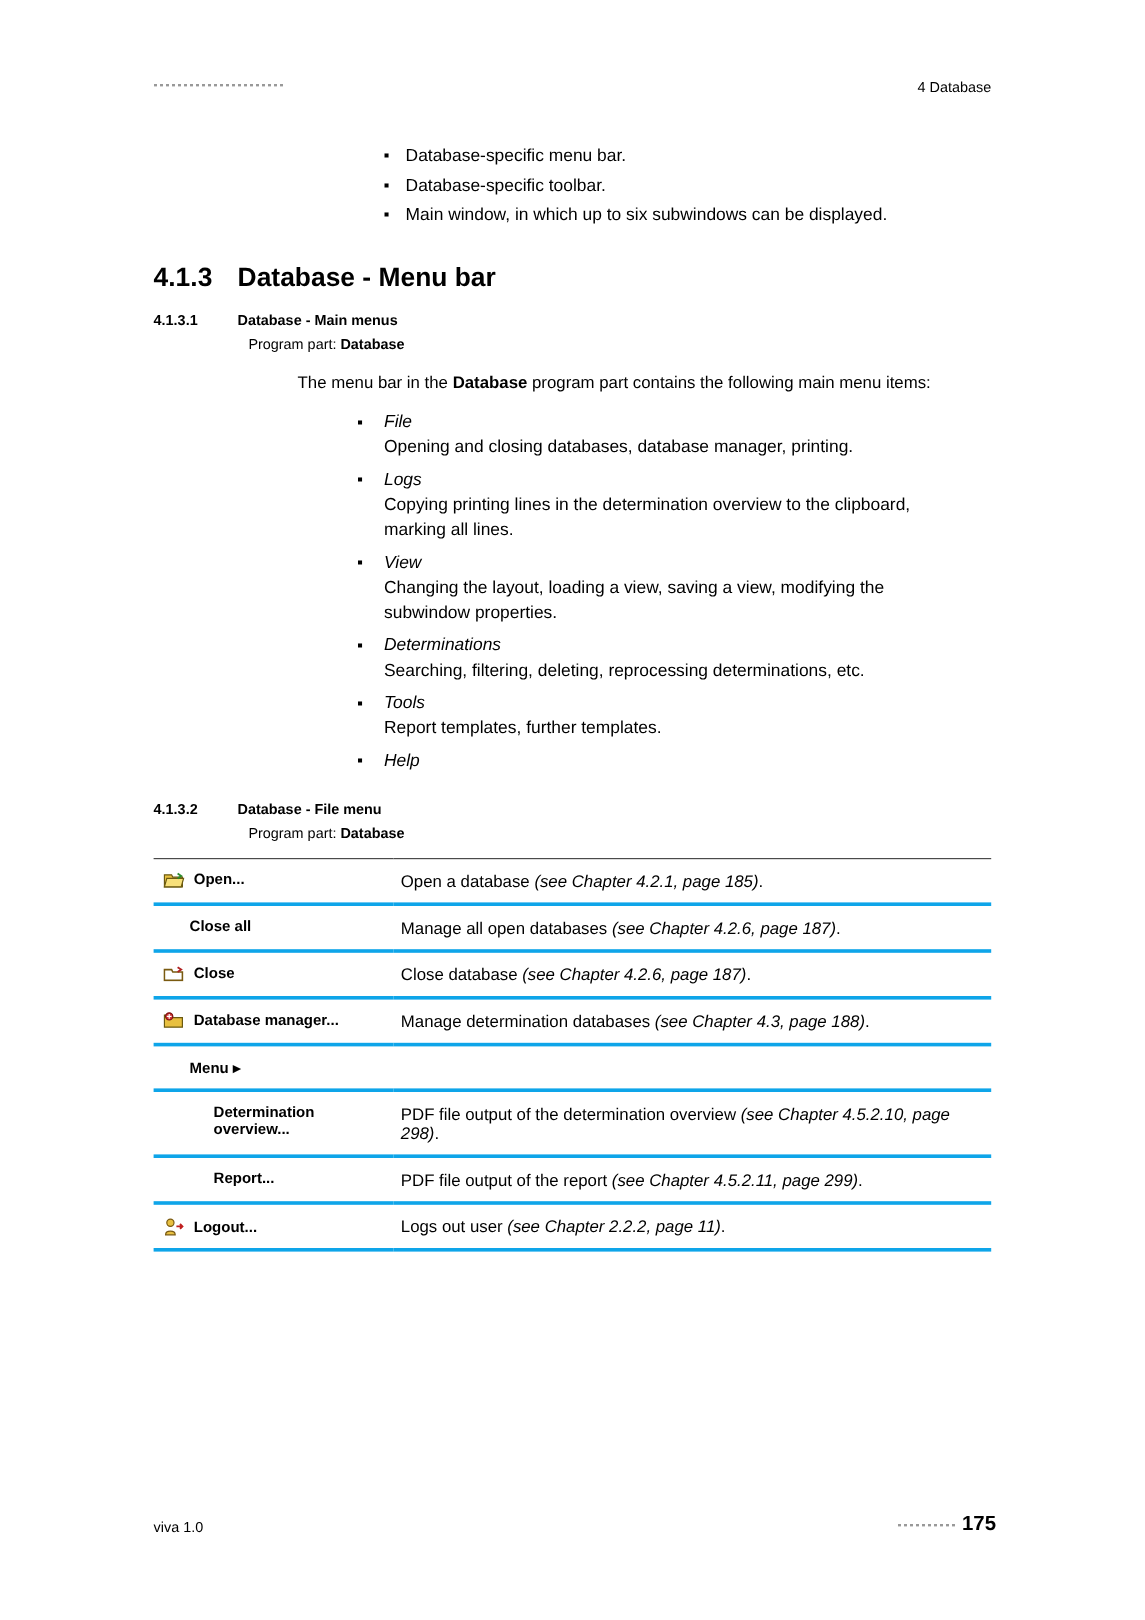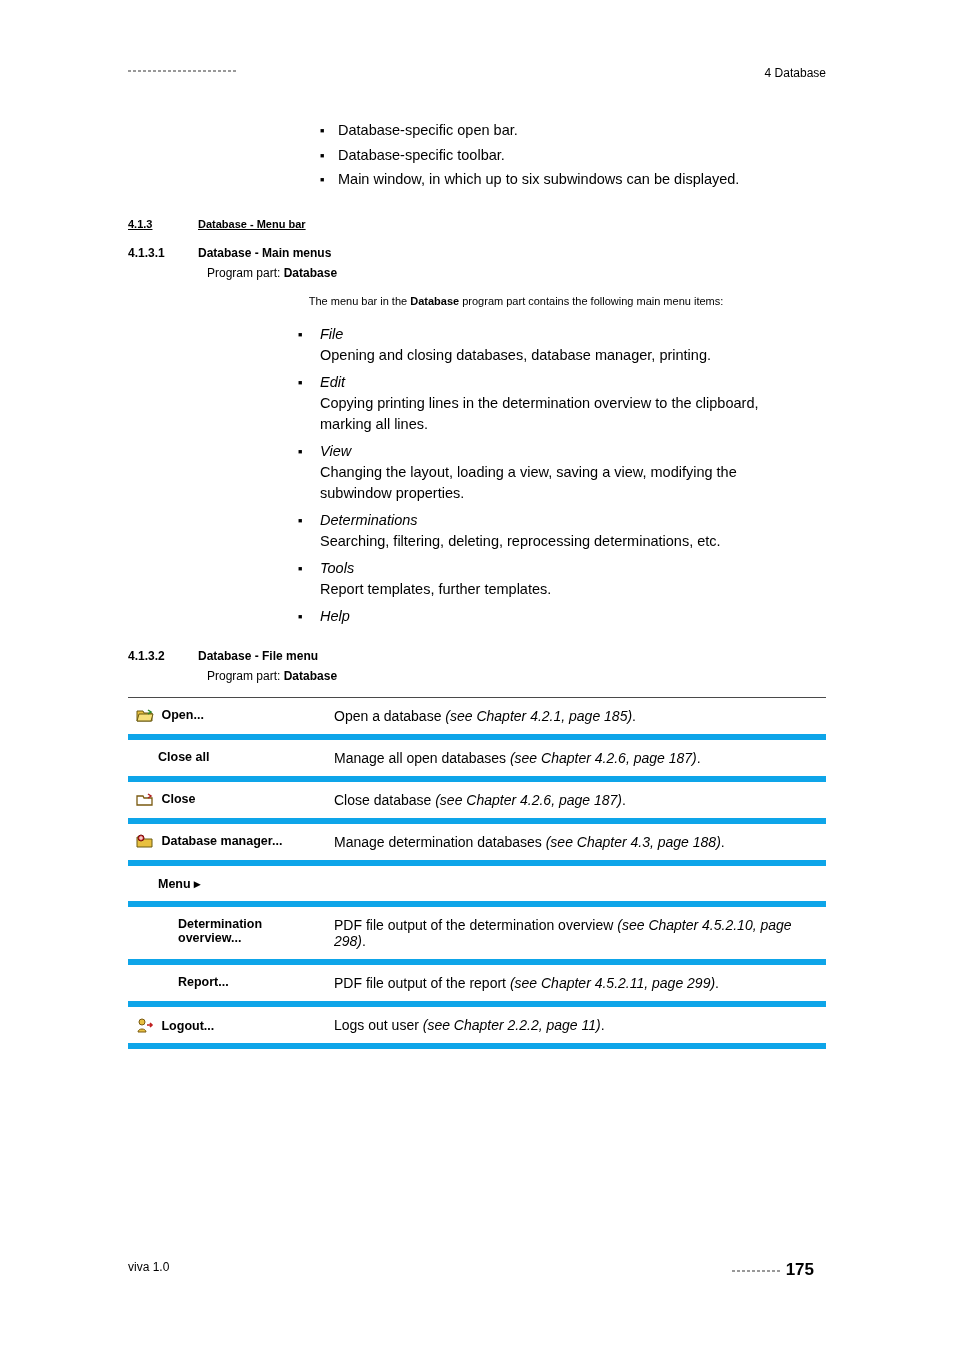--- a/index.html
+++ b/index.html
@@ -10,50 +10,50 @@
       font-family: "Segoe UI", Arial, sans-serif;
       color: #000;
       position: relative;
       padding: 70px 128px 0 128px;
     }
     .hdr-line { height: 2px; background: repeating-linear-gradient(90deg, #999 0 3px, transparent 3px 5px); width: 110px; position: absolute; top: 70px; left: 128px; }
     .hdr-right { position: absolute; top: 66px; right: 128px; font-size: 12px; }
     .top-bullets { margin: 48px 0 0 192px; }
     .top-bullets li { list-style: none; font-size: 14.5px; line-height: 1.7; position: relative; padding-left: 18px; }
     .top-bullets li::before { content: "■"; position: absolute; left: 0; font-size: 7px; top: 7px; }
-    .h2 { font-size: 11px; font-weight: 700; margin: 26px 0 0 0; display: flex; text-decoration: underline; }
+    .h2 { font-size: 22px; font-weight: 700; margin: 26px 0 0 0; display: flex; }
     .h2 .num { width: 70px; flex-shrink: 0; }
     .h3 { font-size: 12px; font-weight: 700; margin: 16px 0 0 0; display: flex; }
     .h3 .num { width: 70px; flex-shrink: 0; }
     .pp { margin-left: 79px; font-size: 12px; margin-top: 6px; }
-    .para { margin: 14px 0 0 78px; font-size: 11px; line-height: 1.45; text-align: center; }
+    .para { margin: 14px 0 0 120px; font-size: 14px; line-height: 1.45; }
     .mlist { margin: 14px 14px 0 170px; }
     .mlist > li { list-style: none; position: relative; padding-left: 22px; font-size: 14.5px; line-height: 1.45; margin-bottom: 6px; }
     .mlist > li::before { content: "■"; position: absolute; left: 0; top: 6px; font-size: 7px; }
     .mlist .ital { font-style: italic; }
     .mlist .desc { display: block; }
     .menu-table { margin-top: 14px; width: 100%; border-collapse: collapse; }
-    .menu-table td { border-top: 1px solid #4a4a4a; border-bottom: 6px solid #0ea5e9; padding: 10px 6px; vertical-align: top; font-size: 14px; }
+    .menu-table td { border-top: 1px solid #4a4a4a; border-bottom: 3px solid #0ea5e9; padding: 10px 6px; vertical-align: top; font-size: 14px; }
     .menu-table td:first-child { width: 200px; font-weight: 700; font-size: 12.5px; padding-left: 30px; }
     .menu-table tr.sub td:first-child { padding-left: 50px; }
     .ic { display: inline-block; vertical-align: -3px; margin-right: 4px; margin-left: -22px; }
     .it { font-style: italic; }
-    .footer { position: absolute; bottom: 70px; left: 128px; right: 140px; display: flex; justify-content: space-between; align-items: flex-start; font-size: 12px; gap: 41px; }
+    .footer { position: absolute; bottom: 70px; left: 128px; right: 124px; display: flex; justify-content: space-between; align-items: flex-end; font-size: 12px; gap: 41px; }
     .pg { font-size: 17px; font-weight: 700; }
     .ftr-dash { height: 2px; width: 48px; background: repeating-linear-gradient(90deg, #999 0 3px, transparent 3px 5px); display: inline-block; vertical-align: 3px; margin-right: 6px;}
     .tri { font-family: Arial; }
   </style>
 </head>
 <body>
 
 <div class="hdr-line"></div>
 <div class="hdr-right">4 Database</div>
 
 <ul class="top-bullets">
-  <li>Database-specific open bar.</li>
+  <li>Database-specific menu bar.</li>
   <li>Database-specific toolbar.</li>
   <li>Main window, in which up to six subwindows can be displayed.</li>
 </ul>
 
 <div class="h2">
   <span class="num">4.1.3</span>
   <span>Database - Menu bar</span>
 </div>
 
 <div class="h3">
@@ -62,21 +62,21 @@
 </div>
 <div class="pp">
   <span>Program part: </span><b>Database</b>
 </div>
 <div class="para">
   <span>The menu bar in the </span><b>Database</b><span> program part contains the following main menu items:</span>
 </div>
 
 <ul class="mlist">
   <li><span class="ital">File</span><span class="desc">Opening and closing databases, database manager, printing.</span></li>
-  <li><span class="ital">Edit</span><span class="desc">Copying printing lines in the determination overview to the clipboard, marking all lines.</span></li>
+  <li><span class="ital">Logs</span><span class="desc">Copying printing lines in the determination overview to the clipboard, marking all lines.</span></li>
   <li><span class="ital">View</span><span class="desc">Changing the layout, loading a view, saving a view, modifying the subwindow properties.</span></li>
   <li><span class="ital">Determinations</span><span class="desc">Searching, filtering, deleting, reprocessing determinations, etc.</span></li>
   <li><span class="ital">Tools</span><span class="desc">Report templates, further templates.</span></li>
   <li><span class="ital">Help</span></li>
 </ul>
 
 <div class="h3" style="margin-top:22px">
   <span class="num">4.1.3.2</span>
   <span>Database - File menu</span>
 </div>

